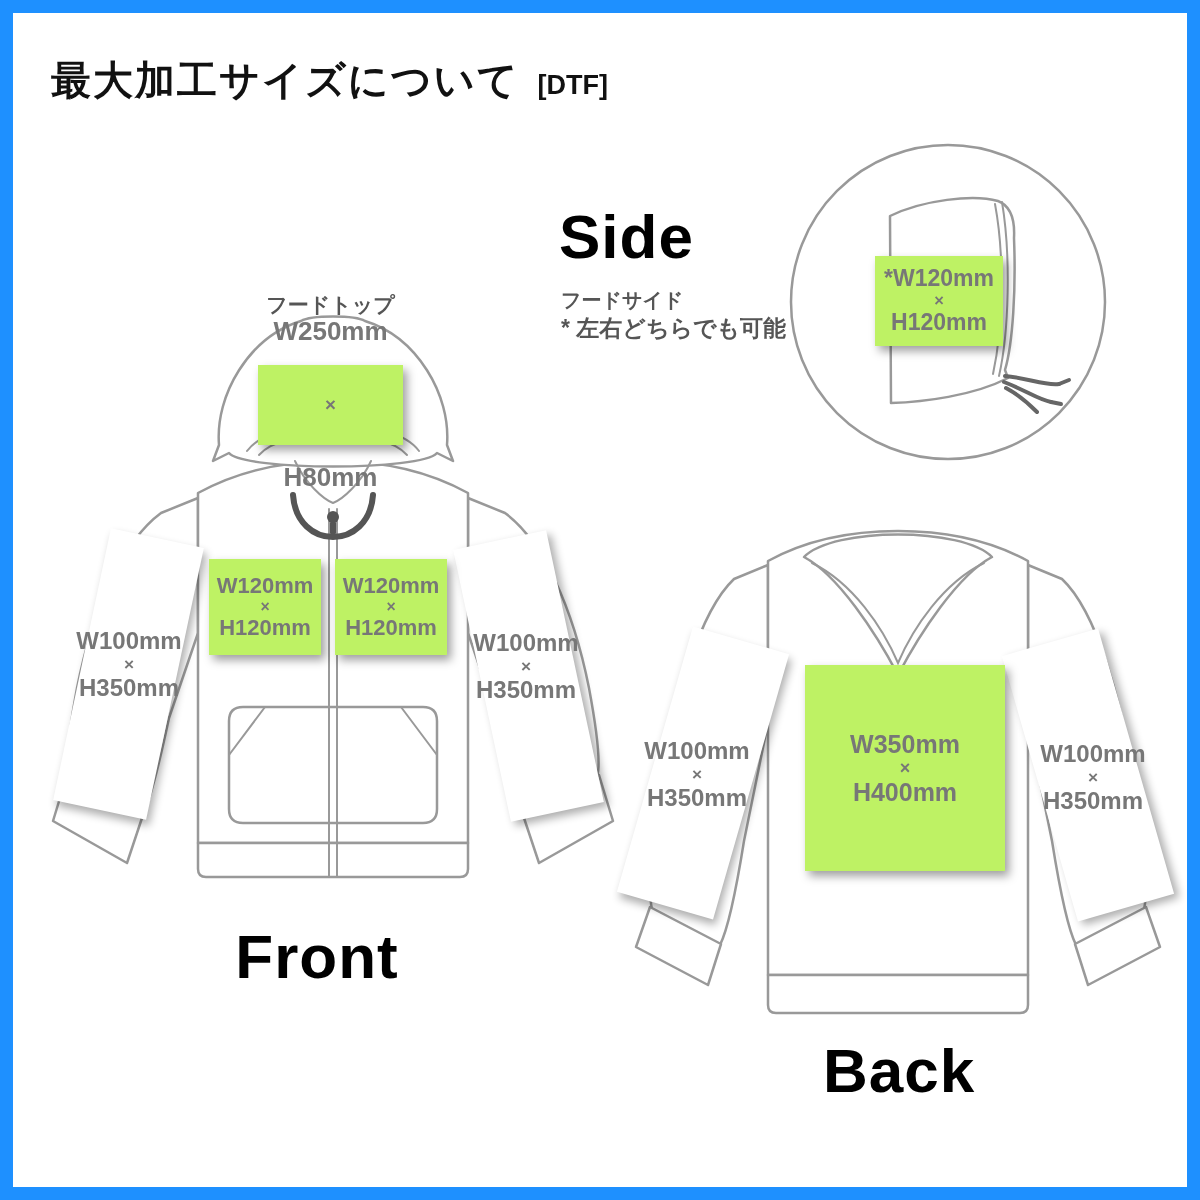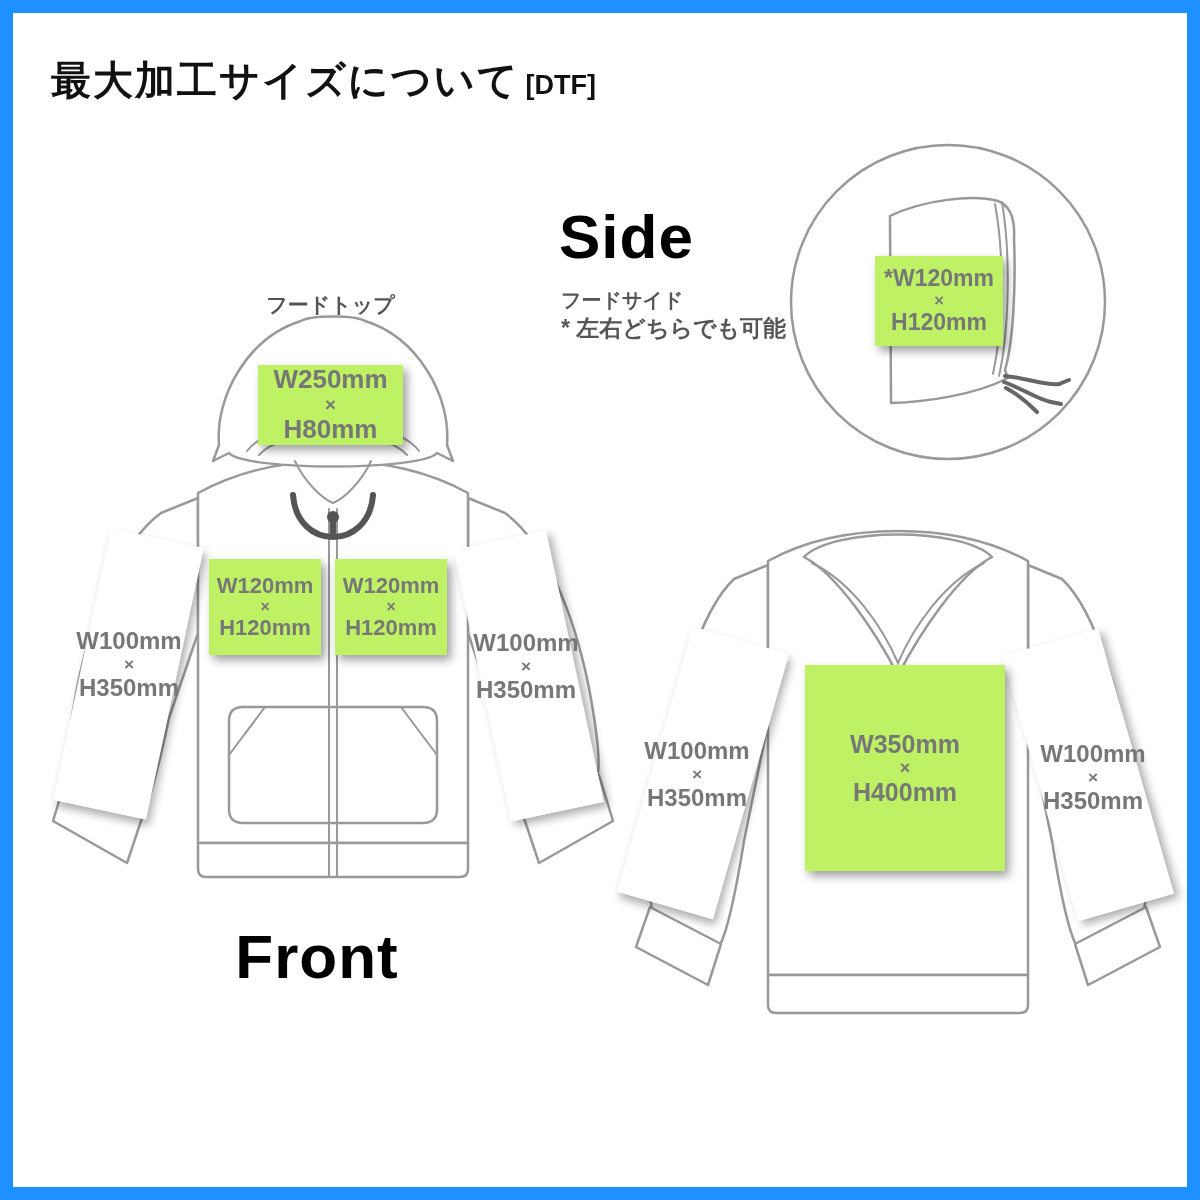--- a/index.html
+++ b/index.html
@@ -4,21 +4,21 @@
 <style>
   :root{
     --frame:#1e90ff;
     --outline:#999999;
     --sizetext:#777777;
   }
   *{margin:0;padding:0;box-sizing:border-box;}
   html,body{background:#ffffff;}
   body{font-family:"Liberation Sans","DejaVu Sans",sans-serif;}
   .canvas{position:relative;width:1200px;height:1200px;border:13px solid var(--frame);background:#fff;overflow:hidden;}
-  .page-title{position:absolute;left:38px;top:40px;display:flex;align-items:baseline;gap:6px;z-index:4;}
+  .page-title{position:absolute;left:38px;top:40px;display:flex;align-items:baseline;gap:18px;z-index:4;}
   .page-title .main{font-size:40px;font-weight:bold;color:#111;letter-spacing:2px;}
   .page-title .tag{font-size:27px;font-weight:bold;color:#111;}
   .view-label{position:absolute;font-size:62px;font-weight:bold;color:#000;text-align:center;z-index:4;letter-spacing:1px;}
   .caption{position:absolute;font-weight:bold;color:#555;z-index:4;}
   .size-box{position:absolute;background:#bef264;box-shadow:4px 5px 9px rgba(0,0,0,.38);
     display:flex;flex-direction:column;align-items:center;justify-content:center;
     color:var(--sizetext);font-weight:bold;text-align:center;line-height:1.12;z-index:3;}
   .size-box .sep{font-size:.72em;}
   .sleeve-bar{position:absolute;background:#fff;box-shadow:4px 5px 9px rgba(0,0,0,.32);z-index:2;}
   .sleeve-text{position:absolute;display:flex;flex-direction:column;align-items:center;justify-content:center;
@@ -118,21 +118,21 @@
       <path class="cord2" d="M268,264 L278,266"></path>
     </g>
   </svg>
 
   <div class="sleeve-bar" style="left:68px;top:522px;width:95px;height:278px;transform:rotate(12deg);"></div>
   <div class="sleeve-bar" style="left:468px;top:524px;width:95px;height:278px;transform:rotate(-12deg);"></div>
   <div class="sleeve-bar" style="left:640px;top:622px;width:100px;height:276px;transform:rotate(16deg);"></div>
   <div class="sleeve-bar" style="left:1025px;top:624px;width:100px;height:276px;transform:rotate(-16deg);"></div>
 
   <div class="caption" style="left:245px;top:278px;width:145px;text-align:center;font-size:21px;">フードトップ</div>
-  <div class="size-box" style="left:245px;top:352px;width:145px;height:80px;font-size:26px;">
+  <div class="size-box" style="left:245px;top:352px;width:145px;height:80px;font-size:26px;gap:48px;">
     <span>W250mm</span>
     <span class="sep">×</span>
     <span>H80mm</span>
   </div>
 
   <div class="size-box" style="left:196px;top:546px;width:112px;height:96px;font-size:22px;">
     <span>W120mm</span>
     <span class="sep">×</span>
     <span>H120mm</span>
   </div>
@@ -172,17 +172,18 @@
     <span>H350mm</span>
   </div>
   <div class="sleeve-text" style="left:1005px;top:727px;width:150px;">
     <span>W100mm</span>
     <span class="sep">×</span>
     <span>H350mm</span>
   </div>
 
   <div class="view-label" style="left:204px;top:908px;width:200px;">Front</div>
   <div class="view-label" style="left:546px;top:188px;width:200px;text-align:left;">Side</div>
+  <div class="view-label" style="left:786px;top:1022px;width:200px;">Back</div>
 
   <div class="caption" style="left:548px;top:274px;font-size:20px;">フードサイド</div>
   <div class="caption" style="left:548px;top:300px;font-size:23px;">* 左右どちらでも可能</div>
 
 </div>
 
 </body></html>

